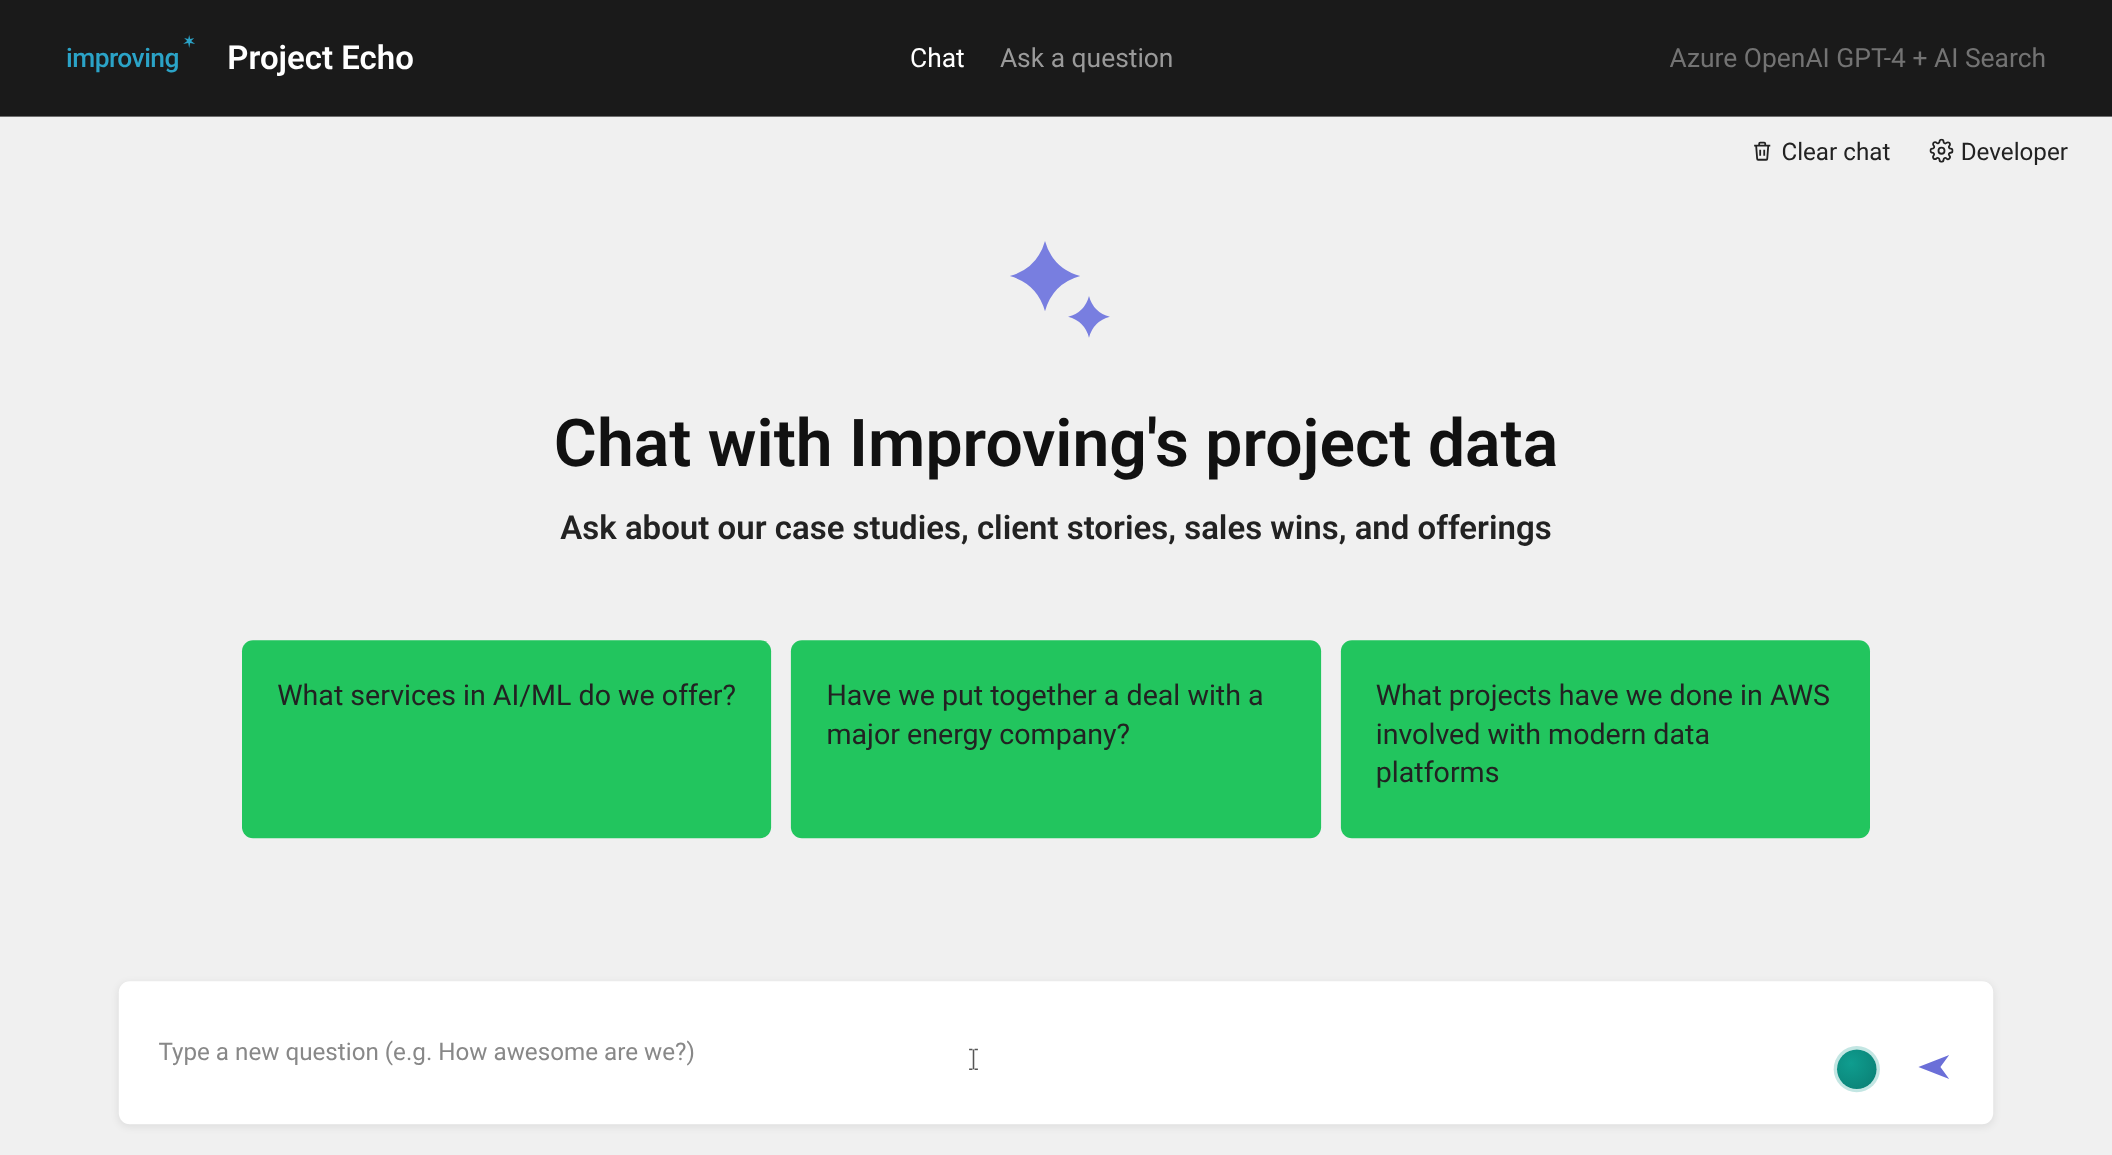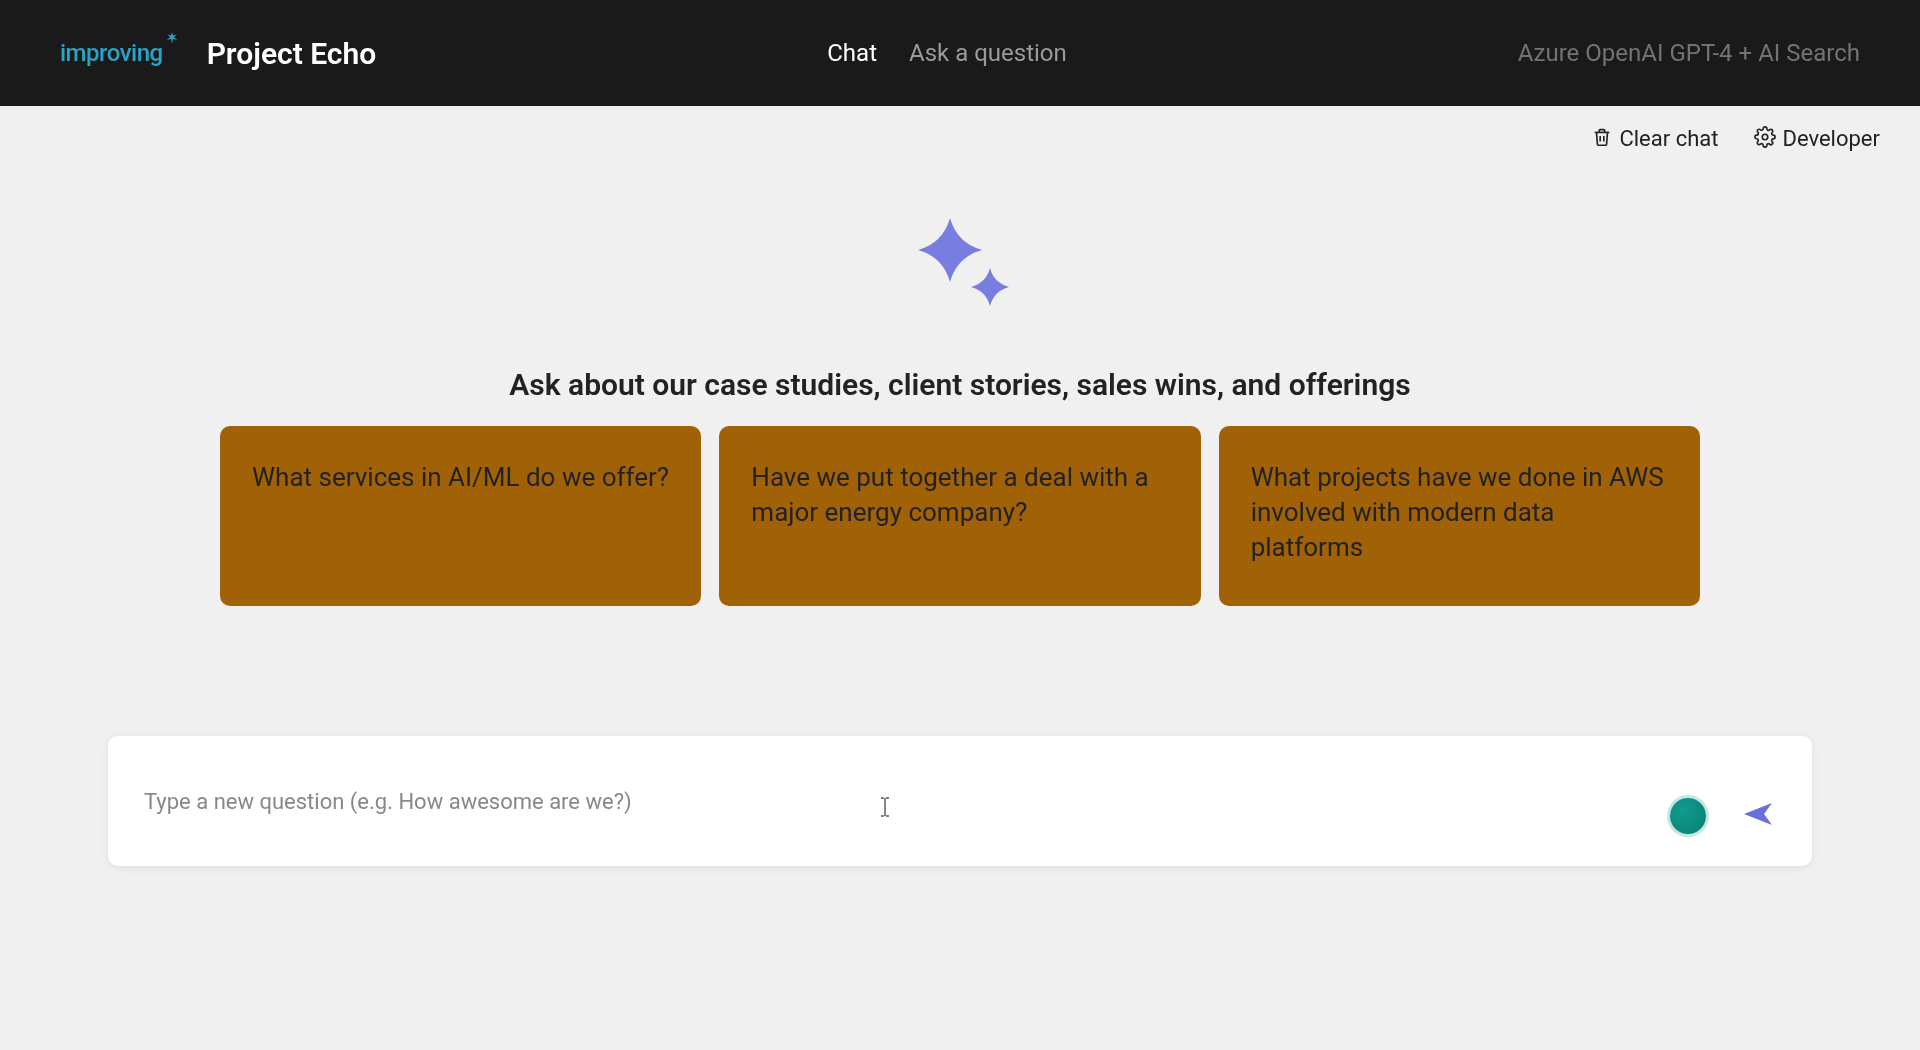--- a/index.html
+++ b/index.html
@@ -95,38 +95,39 @@
       font-weight: 600;
       color: #111;
       text-align: center;
       margin-bottom: 24px;
     }
     .subheadline {
       font-size: 30px;
       font-weight: 600;
       color: #222;
       text-align: center;
-      margin-bottom: 24px;
+      margin-bottom: 72px;
     }
     .suggestions {
       display: flex;
       gap: 18px;
       width: 1480px;
       justify-content: center;
     }
     .suggestion-card {
-      background: #a16207;
+      background: #22c55e;
       border-radius: 10px;
       padding: 34px 32px;
       width: 484px;
       min-height: 180px;
       font-size: 26px;
       color: #222;
       line-height: 1.35;
       cursor: pointer;
+      margin-top: 12px;
     }
     .input-area {
       margin-top: 130px;
       width: 1704px;
       background: #fff;
       border-radius: 10px;
       box-shadow: 0 2px 8px rgba(0,0,0,0.08);
       display: flex;
       align-items: center;
       padding: 28px 36px;
@@ -221,20 +222,21 @@
   </div>
 </div>
 
 <div class="main">
   <div class="sparkles-wrap">
     <svg width="130" height="130" viewBox="0 0 130 130">
       <path d="M55 15 Q62 40 87 47 Q62 54 55 79 Q48 54 23 47 Q48 40 55 15 Z" fill="#787ee0"></path>
       <path d="M95 65 Q99 80 114 84 Q99 88 95 103 Q91 88 76 84 Q91 80 95 65 Z" fill="#787ee0"></path>
     </svg>
   </div>
+  <h1 class="headline">Chat with Improving's project data</h1>
   <h2 class="subheadline">Ask about our case studies, client stories, sales wins, and offerings</h2>
 
   <div class="suggestions">
     <div class="suggestion-card">What services in AI/ML do we offer?</div>
     <div class="suggestion-card">Have we put together a deal with a major energy company?</div>
     <div class="suggestion-card">What projects have we done in AWS involved with modern data platforms</div>
   </div>
 
   <div class="input-area">
     <textarea class="chat-input" rows="1" placeholder="Type a new question (e.g. How awesome are we?)" style=""></textarea>

